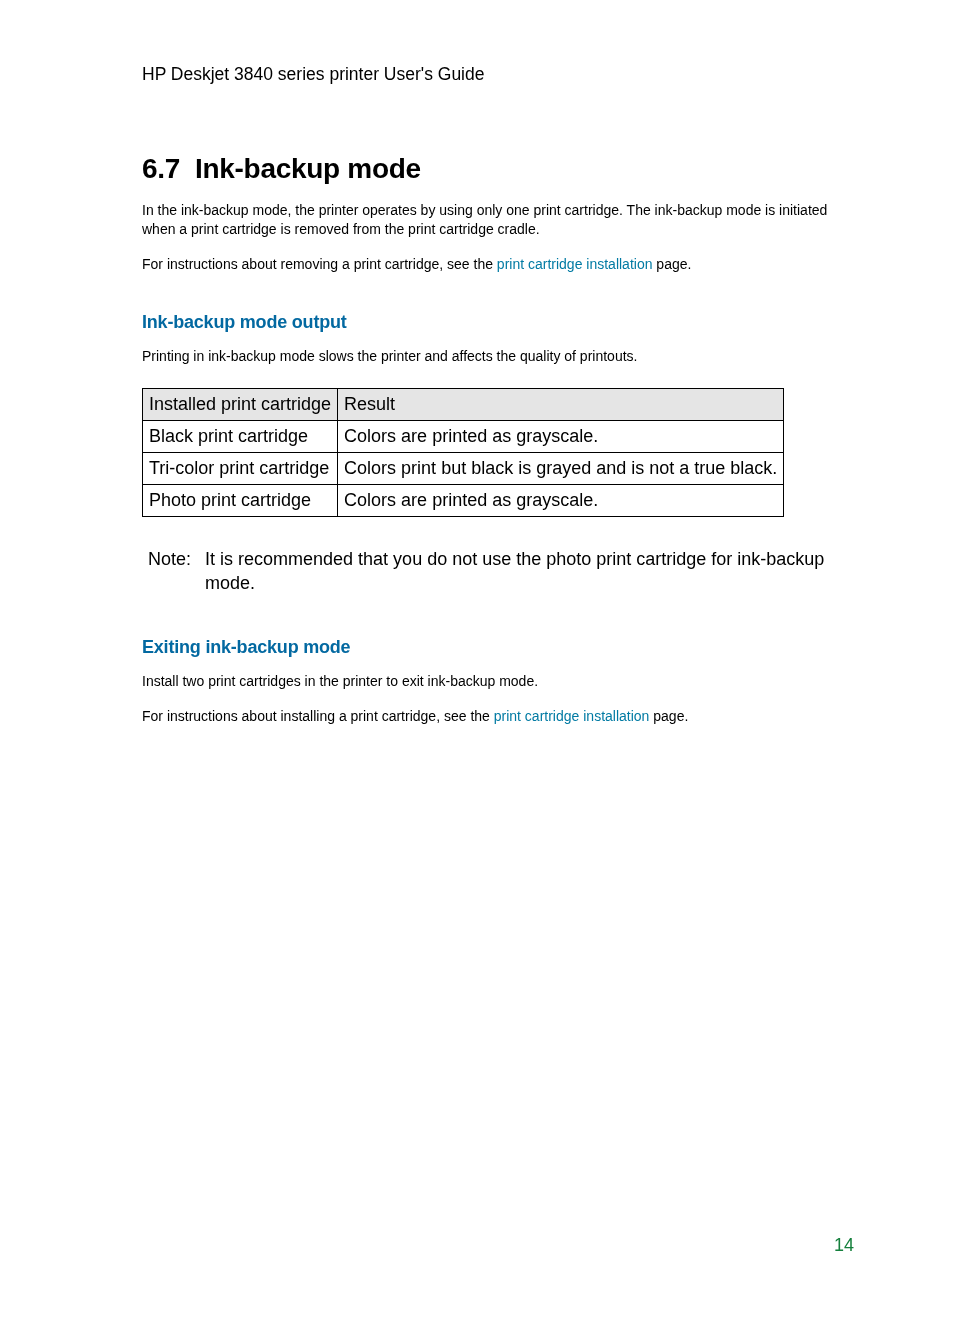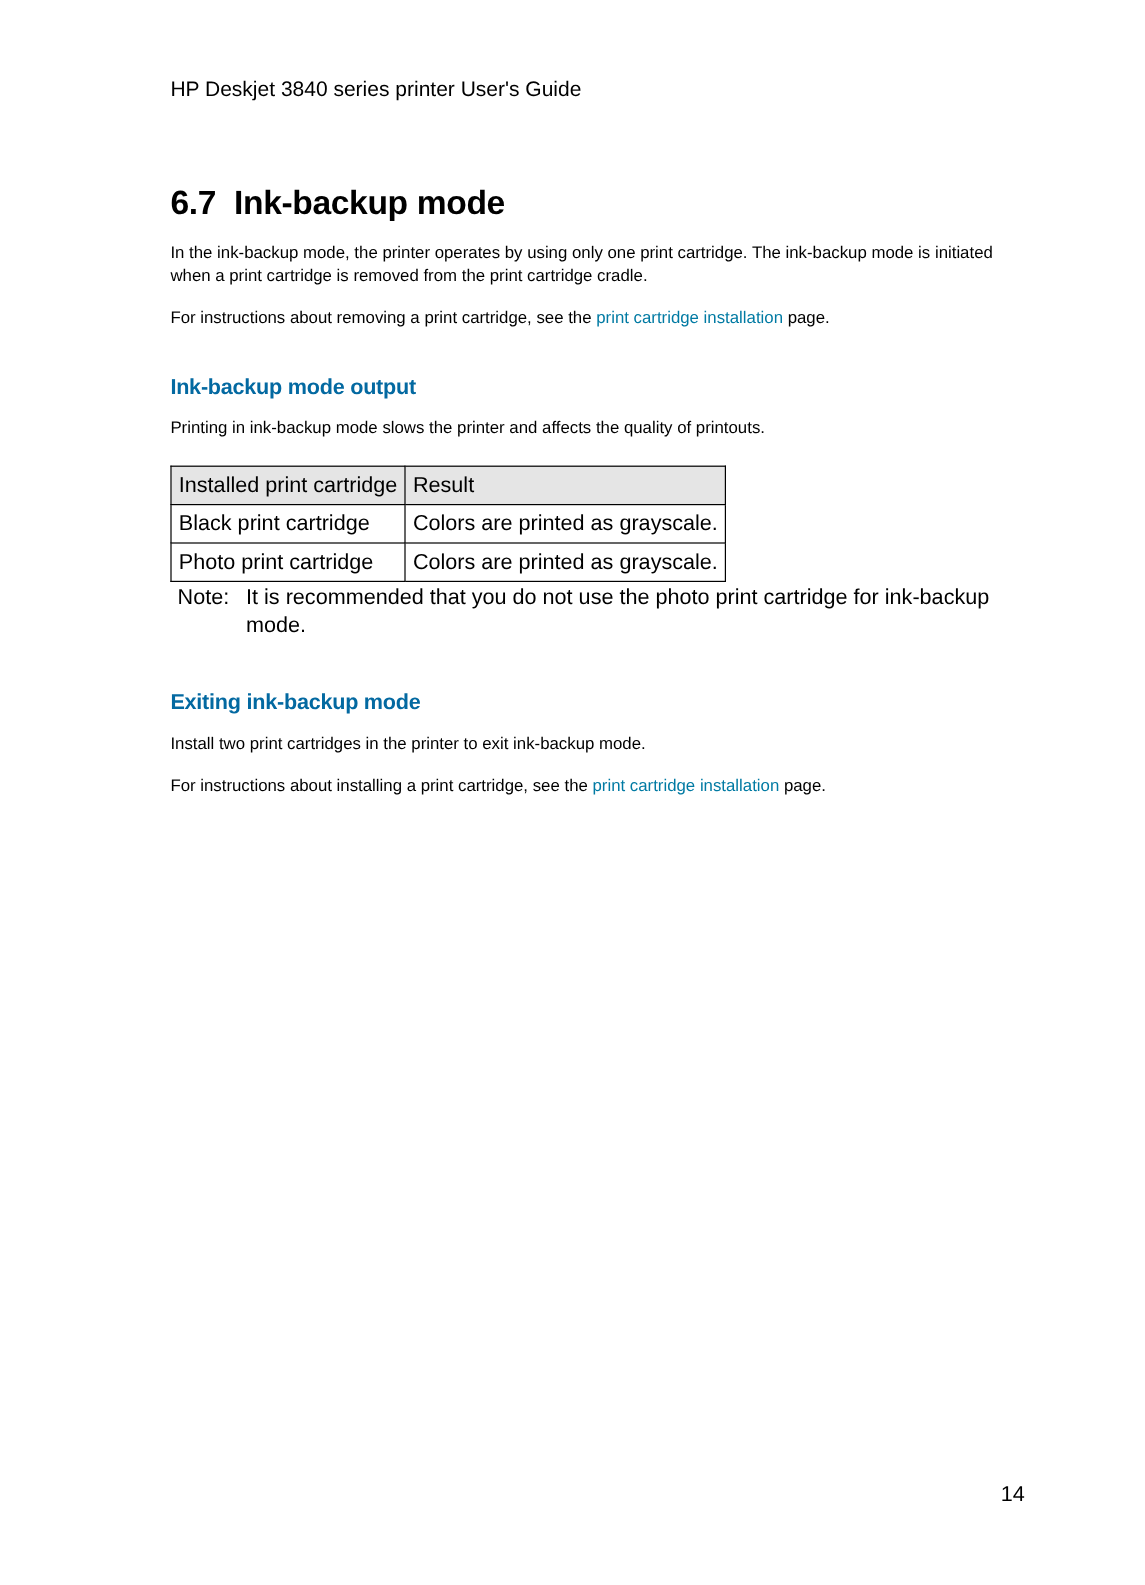--- a/index.html
+++ b/index.html
@@ -43,20 +43,21 @@
       margin-top: 38px;
       margin-bottom: 14px;
       letter-spacing: -0.2px;
     }
     .subheading.second {
       margin-top: 42px;
     }
     table.output-table {
       border-collapse: collapse;
       margin-top: 22px;
+      margin-bottom: 30px;
       font-size: 18px;
     }
     table.output-table th,
     table.output-table td {
       border: 1px solid #000;
       padding: 5px 6px;
       text-align: left;
       font-weight: normal;
       vertical-align: middle;
     }
@@ -76,21 +77,21 @@
       text-align: right;
     }
     .note-text {
       flex: 1;
     }
     .page-number {
       position: absolute;
       bottom: 65px;
       right: 100px;
       font-size: 18px;
-      color: #000000;
+      color: #15803d;
     }
   </style>
 </head>
 <body>
 
 <div class="header">HP Deskjet 3840 series printer User's Guide</div>
 
 <h1 class="section-heading">
   <span>6.7</span>&nbsp;&nbsp;<span>Ink-backup mode</span>
 </h1>
@@ -109,20 +110,24 @@
   <tbody>
       <tr>
     <th>Installed print cartridge</th>
     <th>Result</th>
   </tr>
   <tr>
     <td>Black print cartridge</td>
     <td>Colors are printed as grayscale.</td>
   </tr>
   <tr>
+    <td>Tri-color print cartridge</td>
+    <td>Colors print but black is grayed and is not a true black.</td>
+  </tr>
+  <tr>
     <td>Photo print cartridge</td>
     <td>Colors are printed as grayscale.</td>
   </tr>
 </tbody>
   </table>
 
 <div class="note-row">
   <div class="note-label">Note:</div>
   <div class="note-text">It is recommended that you do not use the photo print cartridge for ink-backup mode.</div>
 </div>

